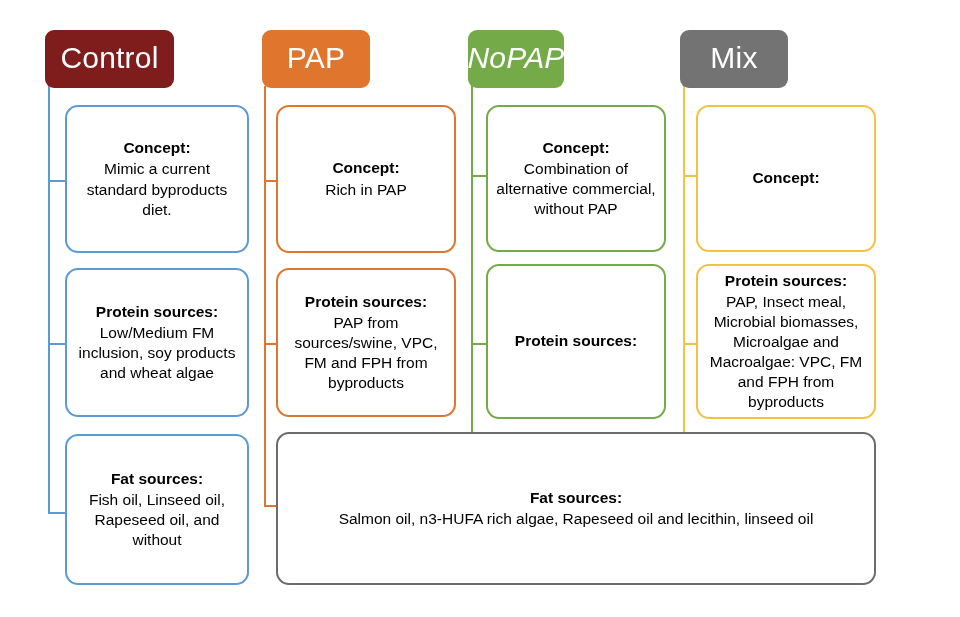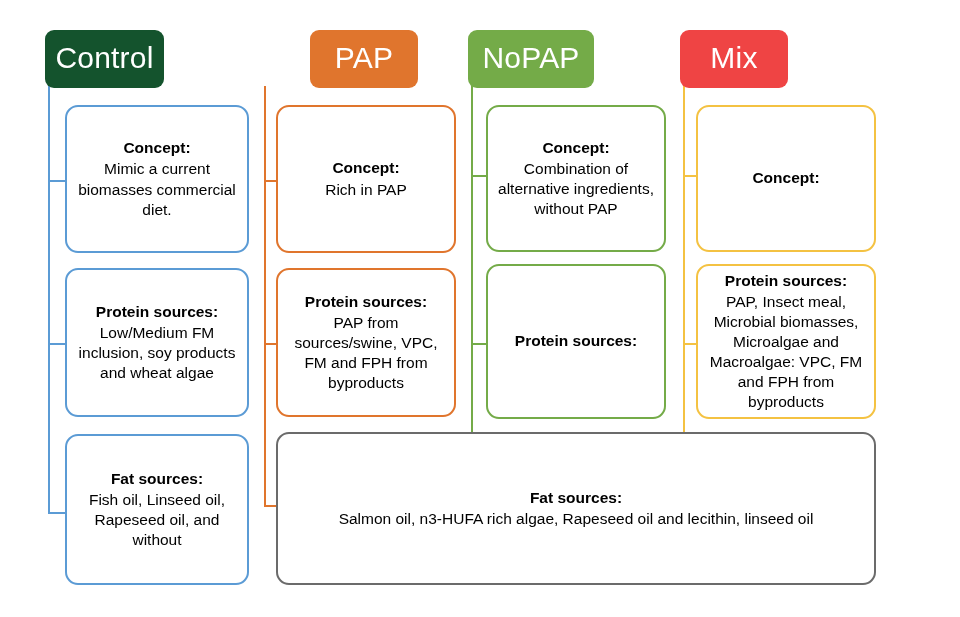--- a/index.html
+++ b/index.html
@@ -79,80 +79,80 @@
 </head>
 <body>
 
 <div id="canvas">
 
   <div class="trunk" style="left:48px; top:86px; height:428px; background:#5B9BD5;"></div>
   <div class="stub" style="left:48px; top:180px; width:19px; background:#5B9BD5;"></div>
   <div class="stub" style="left:48px; top:343px; width:19px; background:#5B9BD5;"></div>
   <div class="stub" style="left:48px; top:512px; width:19px; background:#5B9BD5;"></div>
 
-  <div class="pill" style="left:45px; top:30px; width:119px; height:58px; background:#14532d;">
+  <div class="pill" style="left:45px; top:30px; width:129px; height:58px; background:#7f1d1d;">
     <span>Control</span>
   </div>
 
   <div class="box" style="left:65px; top:105px; width:184px; height:148px; border-color:#5B9BD5;">
     <div class="bt">Concept:</div>
-    <div class="bb">Mimic a current biomasses commercial diet.</div>
+    <div class="bb">Mimic a current standard byproducts diet.</div>
   </div>
 
   <div class="box" style="left:65px; top:268px; width:184px; height:149px; border-color:#5B9BD5;">
     <div class="bt">Protein sources:</div>
     <div class="bb">Low/Medium FM inclusion, soy products and wheat algae</div>
   </div>
 
   <div class="box" style="left:65px; top:434px; width:184px; height:151px; border-color:#5B9BD5;">
     <div class="bt">Fat sources:</div>
     <div class="bb">Fish oil, Linseed oil, Rapeseed oil, and without</div>
   </div>
 
   <div class="trunk" style="left:264px; top:86px; height:421px; background:#E0752D;"></div>
   <div class="stub" style="left:264px; top:180px; width:14px; background:#E0752D;"></div>
   <div class="stub" style="left:264px; top:343px; width:14px; background:#E0752D;"></div>
   <div class="stub" style="left:264px; top:505px; width:18px; background:#E0752D;"></div>
 
-  <div class="pill" style="left:262px; top:30px; width:108px; height:58px; background:#E0752D;margin-left:48px;">
+  <div class="pill" style="left:262px; top:30px; width:108px; height:58px; background:#E0752D;">
     <span>PAP</span>
   </div>
 
   <div class="box" style="left:276px; top:105px; width:180px; height:148px; border-color:#E0752D;">
     <div class="bt">Concept:</div>
     <div class="bb">Rich in PAP</div>
   </div>
 
   <div class="box" style="left:276px; top:268px; width:180px; height:149px; border-color:#E0752D;">
     <div class="bt">Protein sources:</div>
     <div class="bb">PAP from sources/swine, VPC, FM and FPH from byproducts</div>
   </div>
 
   <div class="trunk" style="left:471px; top:86px; height:348px; background:#74AB48;"></div>
   <div class="stub" style="left:471px; top:175px; width:17px; background:#74AB48;"></div>
   <div class="stub" style="left:471px; top:343px; width:17px; background:#74AB48;"></div>
 
-  <div class="pill" style="left:468px; top:30px; width:126px; height:58px; background:#74AB48;">
+  <div class="pill" style="left:468px; top:30px; width:96px; height:58px; background:#74AB48;font-style:italic;">
     <span>NoPAP</span>
   </div>
 
   <div class="box" style="left:486px; top:105px; width:180px; height:147px; border-color:#74AB48;">
     <div class="bt">Concept:</div>
-    <div class="bb">Combination of alternative ingredients, without PAP</div>
+    <div class="bb">Combination of alternative commercial, without PAP</div>
   </div>
 
   <div class="box" style="left:486px; top:264px; width:180px; height:155px; border-color:#74AB48;">
     <div class="bt">Protein sources:</div>
   </div>
 
   <div class="trunk" style="left:683px; top:86px; height:348px; background:#F4C242;"></div>
   <div class="stub" style="left:683px; top:175px; width:15px; background:#F4C242;"></div>
   <div class="stub" style="left:683px; top:343px; width:15px; background:#F4C242;"></div>
 
-  <div class="pill" style="left:680px; top:30px; width:108px; height:58px; background:#ef4444;">
+  <div class="pill" style="left:680px; top:30px; width:108px; height:58px; background:#737373;">
     <span>Mix</span>
   </div>
 
   <div class="box" style="left:696px; top:105px; width:180px; height:147px; border-color:#F4C242;">
     <div class="bt">Concept:</div>
   </div>
 
   <div class="box" style="left:696px; top:264px; width:180px; height:155px; border-color:#F4C242;">
     <div class="bt">Protein sources:</div>
     <div class="bb">PAP, Insect meal, Microbial biomasses, Microalgae and Macroalgae: VPC, FM and FPH from byproducts</div>

